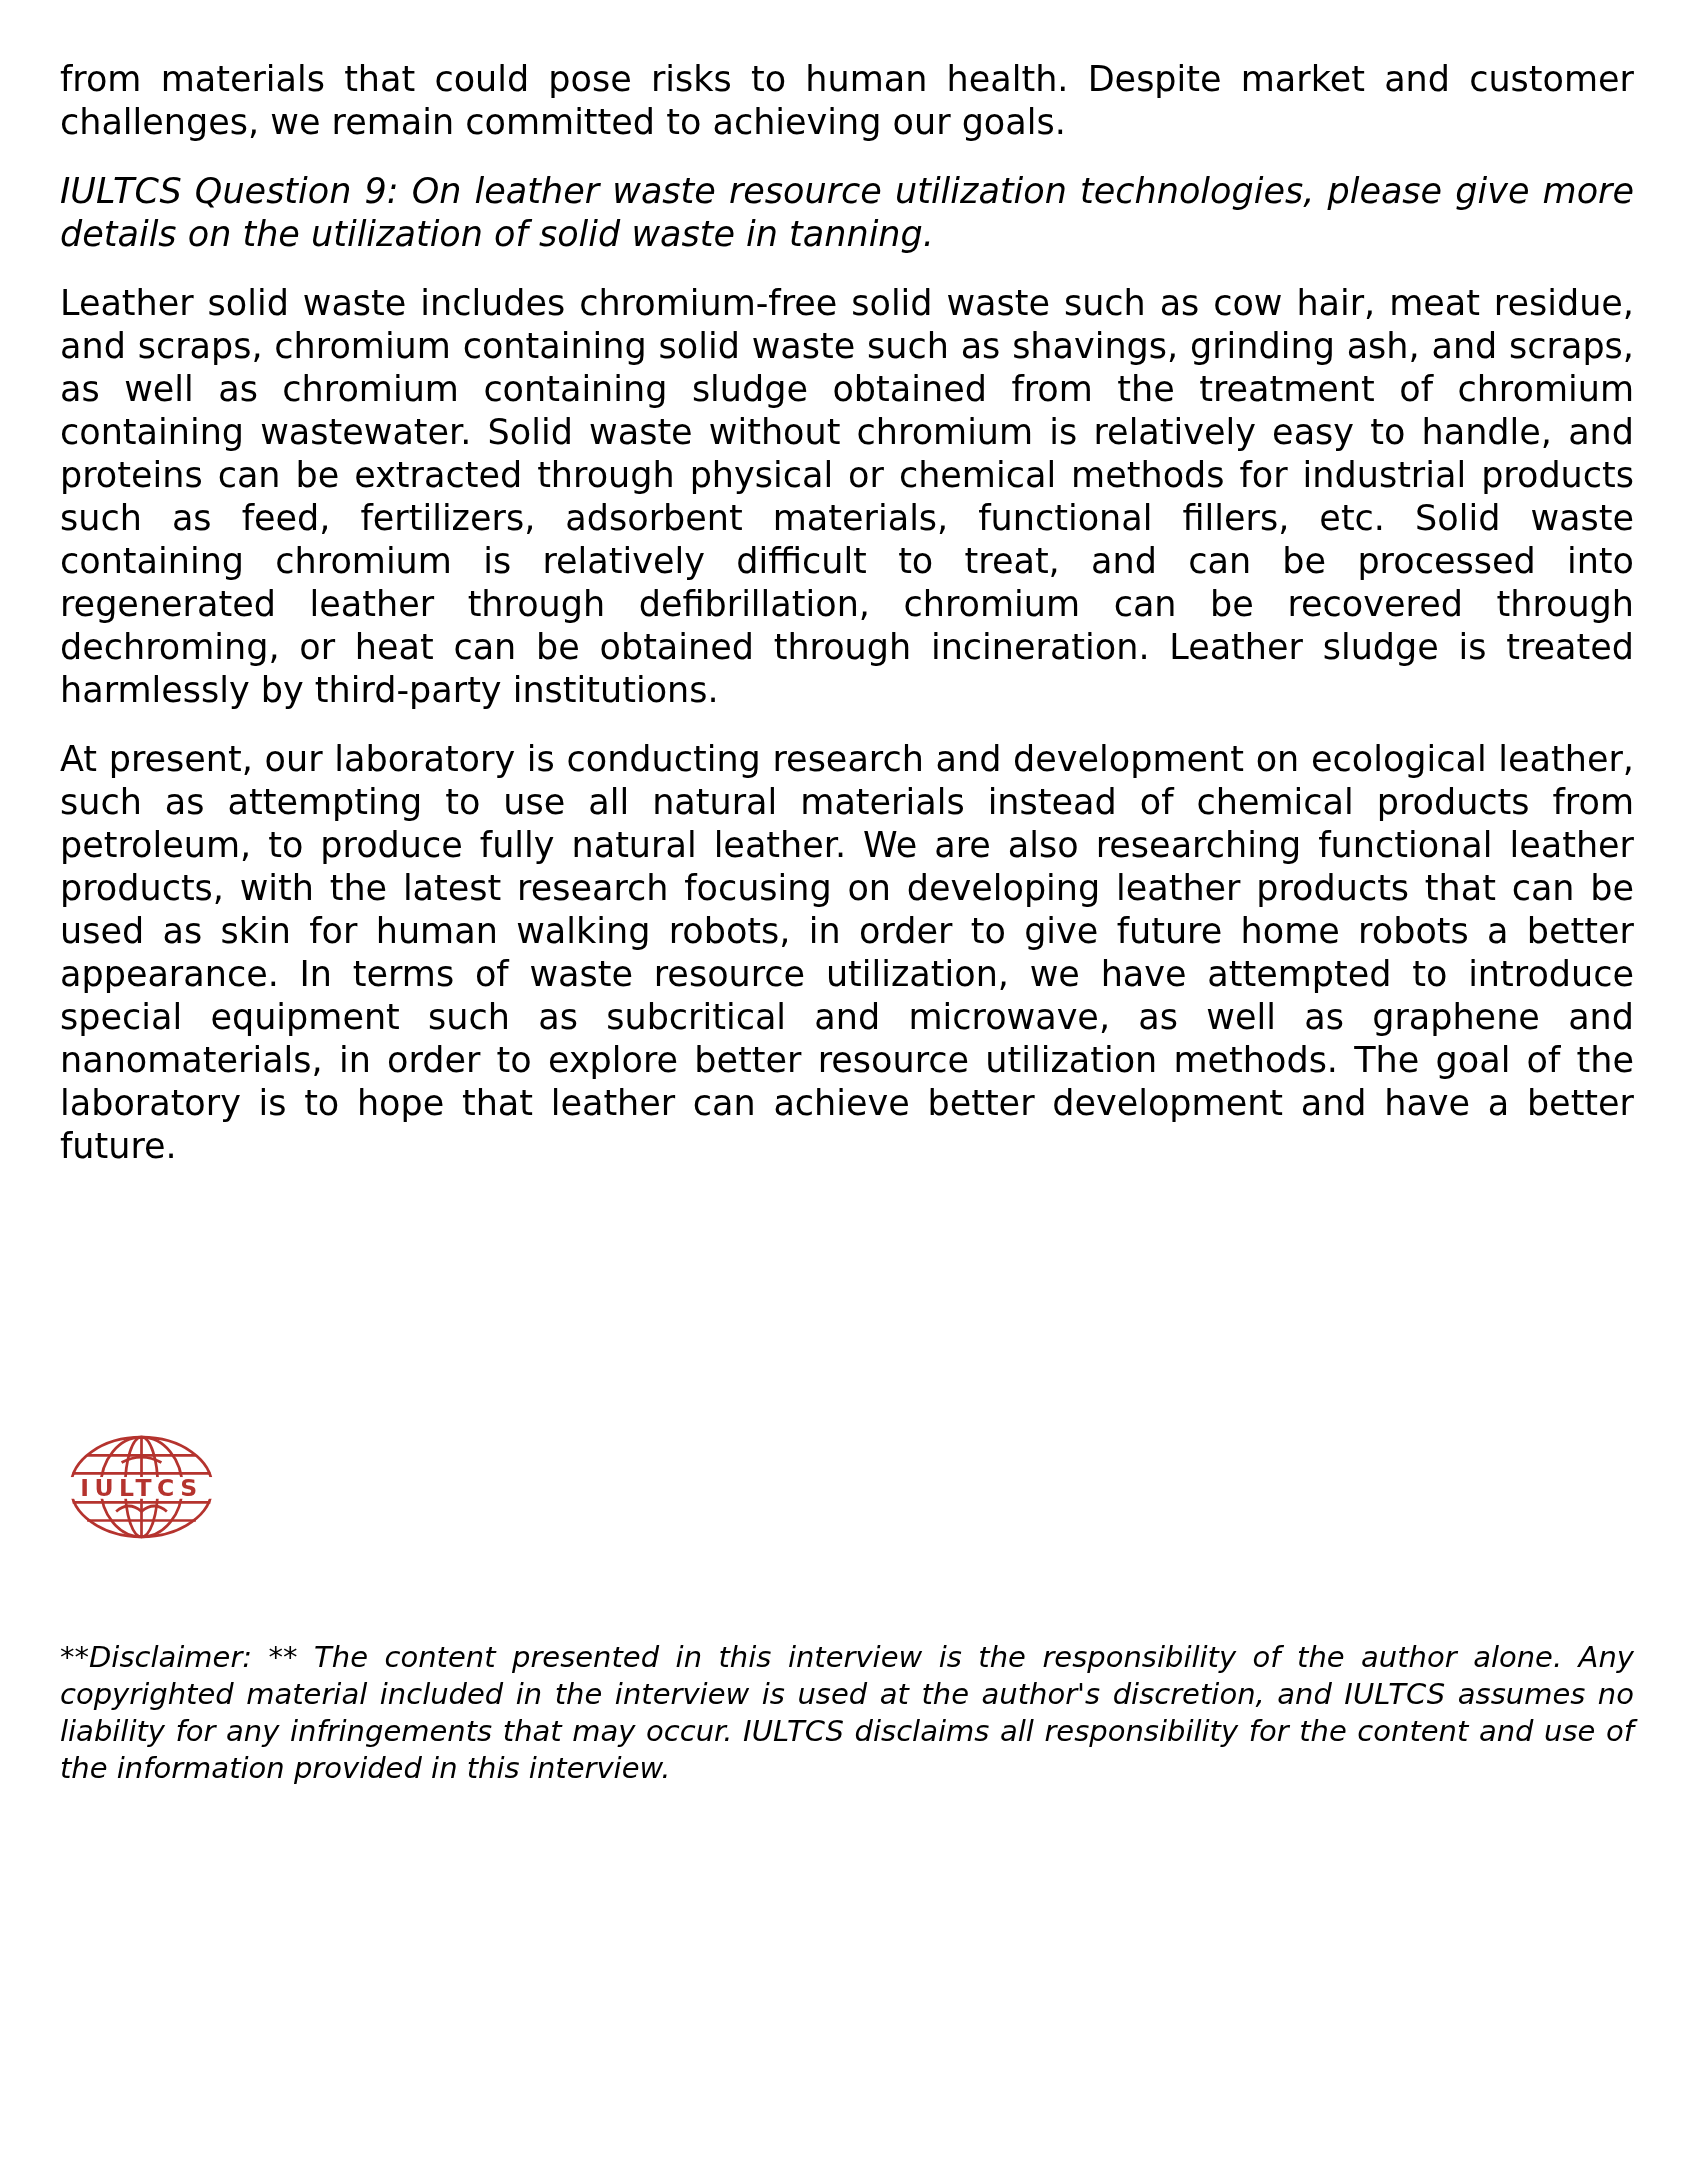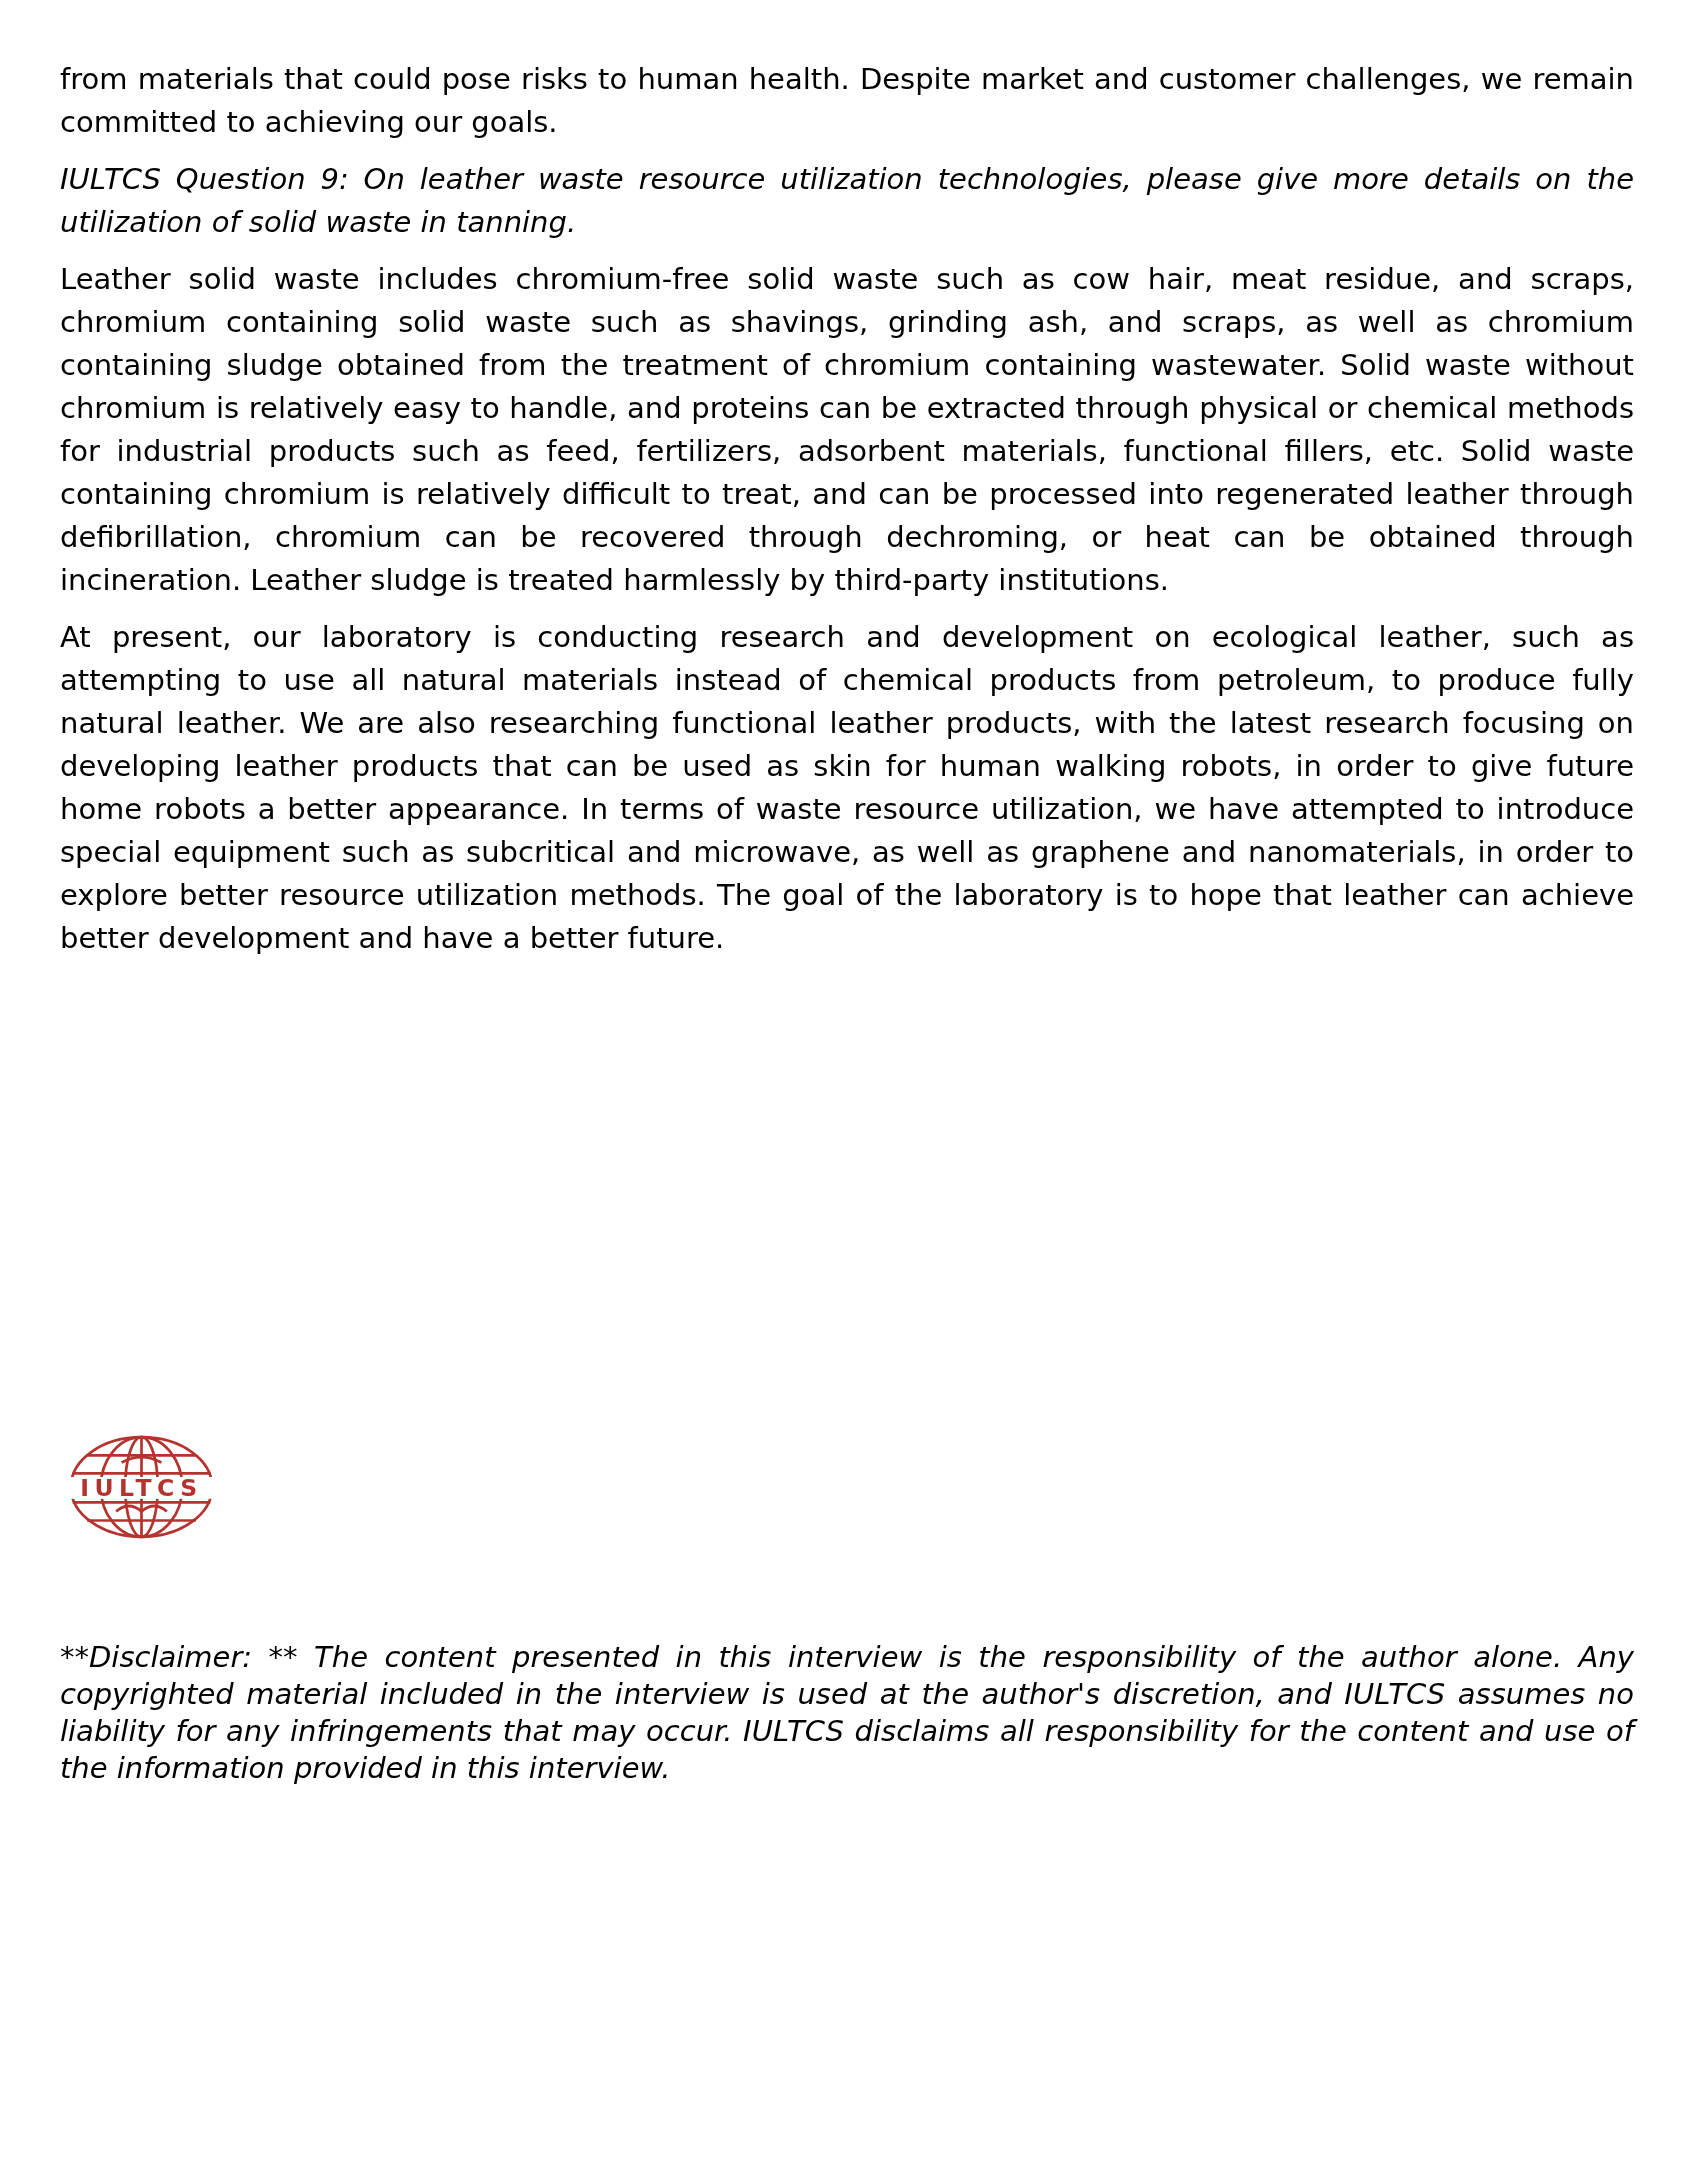--- a/index.html
+++ b/index.html
@@ -1,24 +1,24 @@
 <!DOCTYPE html>
 <html style="font-size:14.5px"><head>
 <meta charset="utf-8">
 <style>
   html, body { margin: 0; padding: 0; background: #ffffff; }
   body { width: 1692px; height: 2179px; position: relative; overflow: hidden; }
   .page {
     position: absolute; left: 60px; top: 58px; width: 1574px;
-    font-family: "DejaVu Sans", sans-serif; font-size: 29px; line-height: 43px;
+    font-family: "DejaVu Sans", sans-serif; font-size: 35px; line-height: 43px;
     color: #000000; text-align: justify;
   }
   .p { margin: 0; }
   .q { font-style: italic; }
-  .gap-s { margin-top: 14px; }
+  .gap-s { margin-top: 26px; }
   .gap-l { margin-top: 109px; }
   .logo { position: absolute; left: 60px; top: 1428px; width: 163px; height: 118px; }
   .disc { position: absolute; left: 60px; top: 1639px; width: 1574px;
     font-family: "DejaVu Sans", sans-serif; font-size: 29px; line-height: 37px;
     font-style: italic; text-align: justify; color: #000; margin: 0; }
 </style>
 </head>
 <body>
 
 <div class="page">

